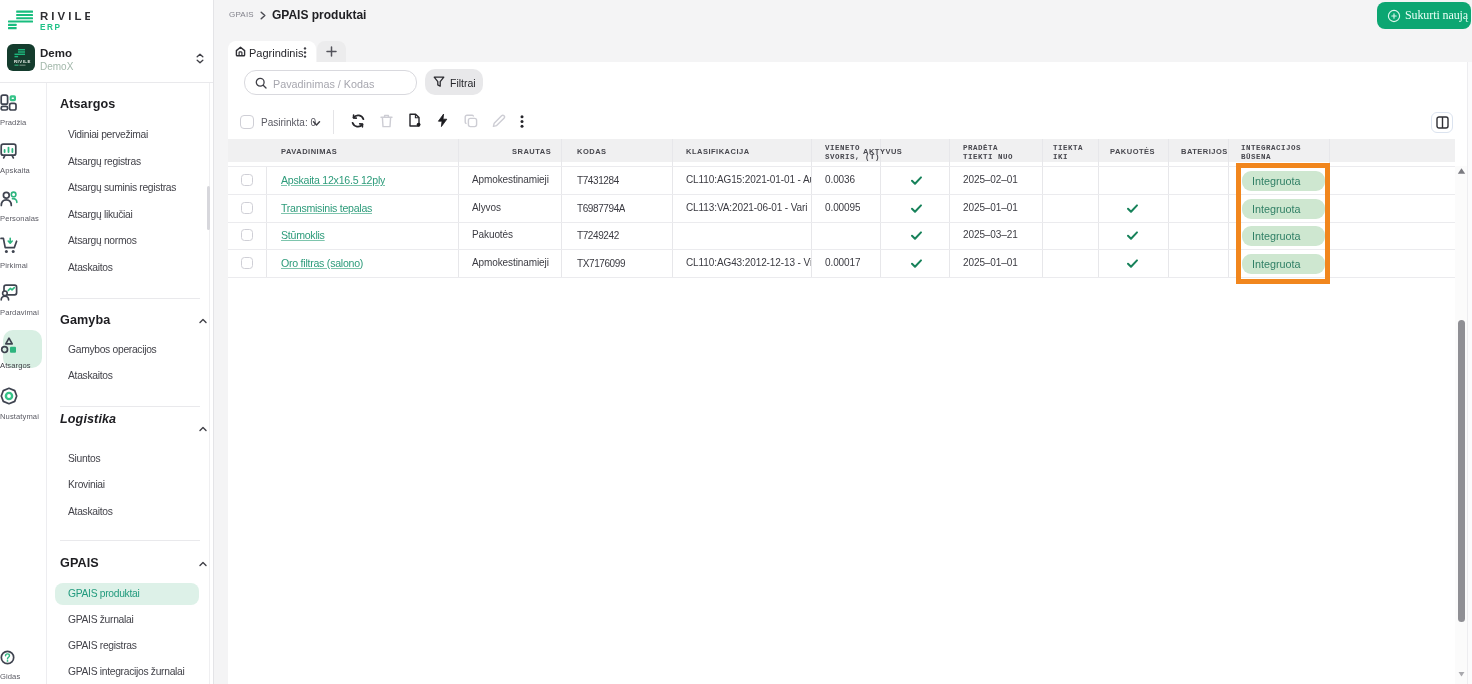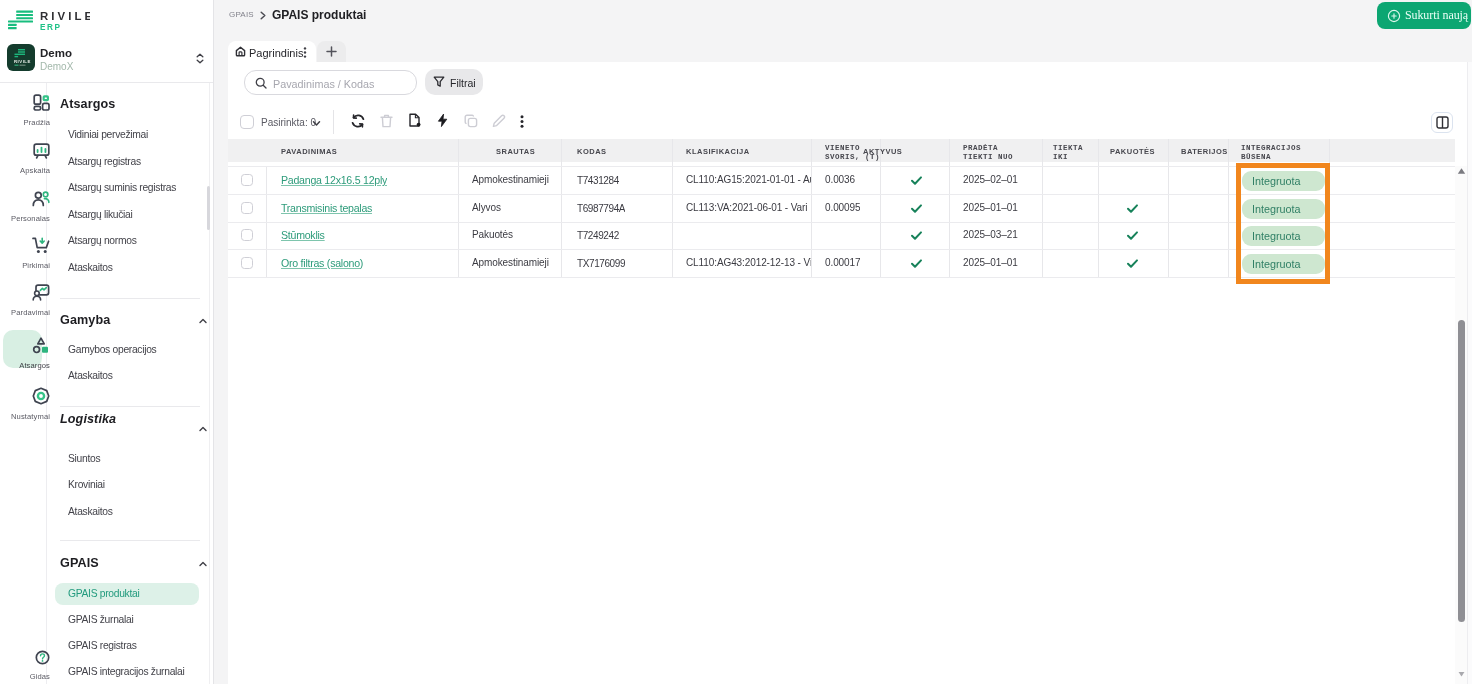--- a/index.html
+++ b/index.html
@@ -41,21 +41,21 @@
   <div class="abs" style="left:40px;top:47px;font-size:11.5px;font-weight:bold;color:#232327;">Demo</div>
   <div class="abs" style="left:40px;top:61px;font-size:10px;color:#a3b8ab;">DemoX</div>
   <svg class="abs" style="left:194.5px;top:53px;" width="10" height="11" viewBox="0 0 11 12">
     <path d="M2.4 4.2 L5.5 1.4 L8.6 4.2" fill="none" stroke="#3f3f46" stroke-width="1.5" stroke-linecap="round" stroke-linejoin="round"></path>
     <path d="M2.4 7.8 L5.5 10.6 L8.6 7.8" fill="none" stroke="#3f3f46" stroke-width="1.5" stroke-linecap="round" stroke-linejoin="round"></path>
   </svg>
   <div class="abs" style="left:0;top:82px;width:213px;height:1px;background:#e9e9ec;"></div>
   <div class="abs" style="left:46px;top:83px;width:1px;height:601px;background:#ededf0;"></div>
 
   <style>
-    .rail-item { position:absolute; left:0; width:50px; text-align:right; }
+    .rail-item { position:absolute; left:0; width:50px; text-align:left; }
     .rail-item .lbl { font-size:7.6px; color:#5a5a63; margin-top:3px; letter-spacing:0.1px; }
     .rail-item svg { display:inline-block; }
   </style>
   <div class="rail-item" style="top:94px;">
     <svg width="17" height="17" viewBox="0 0 17 17">
       <rect x="1.2" y="1.2" width="6.4" height="9" rx="1.8" fill="none" stroke="#3f4450" stroke-width="1.7"></rect>
       <rect x="9.6" y="1.2" width="6.4" height="6" rx="1.8" fill="#35c388"></rect>
       <rect x="11.6" y="3.4" width="2.4" height="1.5" rx="0.7" fill="#fff"></rect>
       <rect x="1.2" y="12.4" width="6.4" height="3.6" rx="1.6" fill="none" stroke="#3f4450" stroke-width="1.7"></rect>
       <rect x="9.6" y="9.4" width="6.4" height="6.6" rx="1.8" fill="none" stroke="#3f4450" stroke-width="1.7"></rect>
@@ -270,38 +270,38 @@
   <div class="cborder" style="left:444px;"></div>
   <div class="cborder" style="left:583px;"></div>
   <div class="cborder" style="left:652px;"></div>
   <div class="cborder" style="left:721px;"></div>
   <div class="cborder" style="left:814px;"></div>
   <div class="cborder" style="left:870px;"></div>
   <div class="cborder" style="left:940px;"></div>
   <div class="cborder" style="left:1000px;"></div>
   <div class="cborder" style="left:1101px;"></div>
   <div class="th" style="left:53px;">PAVADINIMAS</div>
-  <div class="th" style="left:232px;padding-left:36px;">SRAUTAS</div>
+  <div class="th" style="left:248px;padding-left:36px;">SRAUTAS</div>
   <div class="th" style="left:349px;">KODAS</div>
   <div class="th" style="left:458px;">KLASIFIKACIJA</div>
   <div class="th th2" style="left:597px;">VIENETO<br>SVORIS, (T)</div>
   <div class="th" style="left:635px;">AKTYVUS</div>
   <div class="th th2" style="left:735px;">PRADĖTA<br>TIEKTI NUO</div>
   <div class="th th2" style="left:825px;">TIEKTA<br>IKI</div>
   <div class="th" style="left:882px;">PAKUOTĖS</div>
   <div class="th" style="left:953px;">BATERIJOS</div>
   <div class="th th2" style="left:1013px;">INTEGRACIJOS<br>BŪSENA</div>
   <div class="rborder" style="top:104px;"></div>
   <div class="rborder" style="top:132px;"></div>
   <div class="rborder" style="top:159.5px;"></div>
   <div class="rborder" style="top:187px;"></div>
   <div class="rborder" style="top:214.5px;"></div>
 
   <div class="chk" style="top:112px;"></div>
-  <div class="td lnk" style="left:53px;top:112px;">Padanga 12x16.5 12ply</div>
+  <div class="td lnk" style="left:53px;top:112px;">Apskaita 12x16.5 12ply</div>
   <div class="td" style="left:244px;top:112px;">Apmokestinamieji</div>
   <div class="td kod" style="left:349px;top:113px;">T7431284</div>
   <div class="td" style="left:458px;top:112px;width:125px;">CL110:AG15:2021-01-01 - Au</div>
   <div class="td" style="left:597px;top:112px;">0.0036</div>
   <svg class="abs chkmark" style="left:682px;top:112px;" width="13" height="13" viewBox="0 0 13 13">
       <path d="M2 6.8 L5 9.8 L11 3.4" fill="none" stroke="#17825a" stroke-width="2" stroke-linecap="round" stroke-linejoin="round"></path>
     </svg>
   <div class="td" style="left:735px;top:112px;">2025–02–01</div>
   <div class="abs pill" style="left:1014px;top:109px;">Integruota</div>
 

